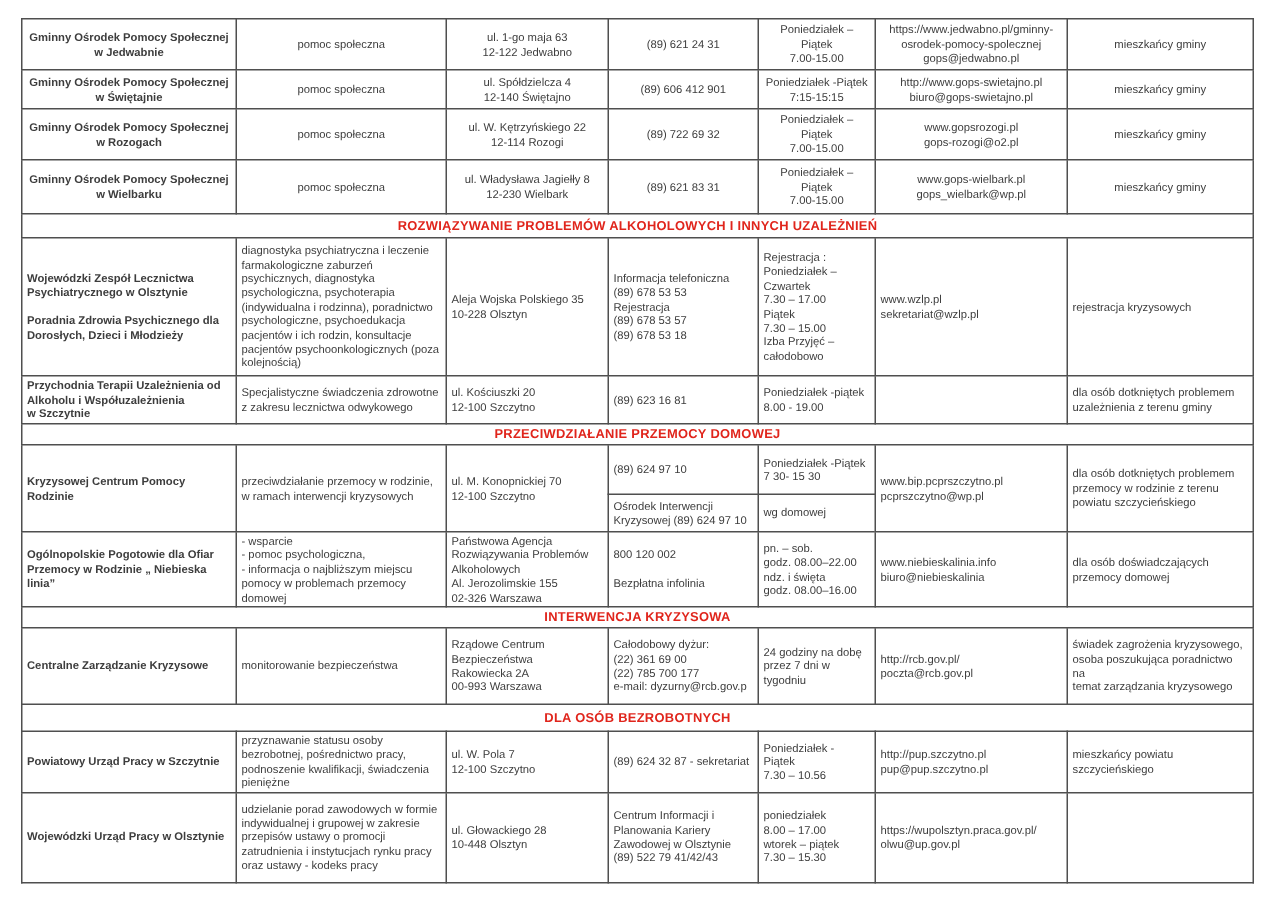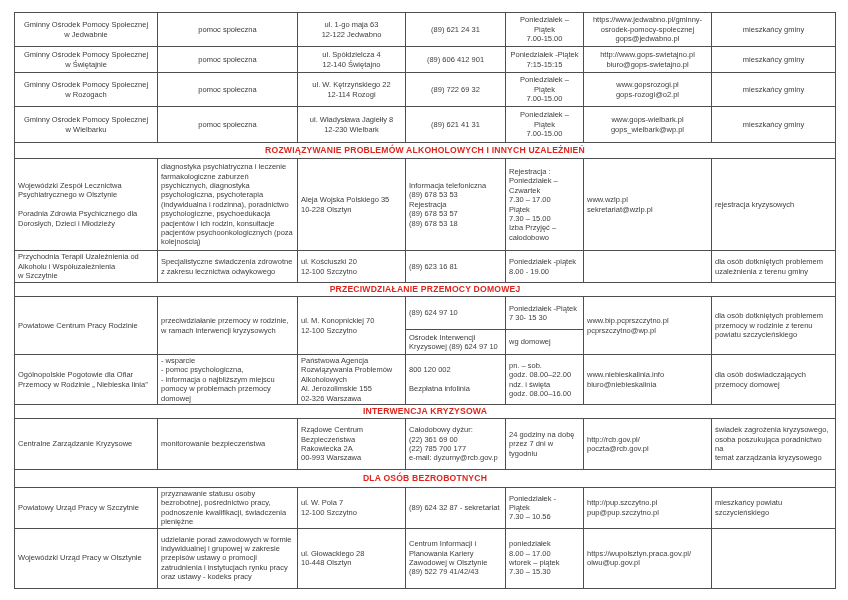--- a/index.html
+++ b/index.html
@@ -26,21 +26,21 @@
   }
   td{
     border:1px solid var(--border);
     padding:1px 3px;
     vertical-align:middle;
     white-space:pre-line;
     overflow:hidden;
     word-wrap:break-word;
   }
   tr.c td{text-align:center;}
-  td.name{font-weight:normal;}
+  td.name{font-weight:bold;}
   td.section{
     color:var(--accent);
     font-weight:bold;
     text-align:center;
     font-size:8.6px;
     letter-spacing:.2px;
     vertical-align:middle;
   }
   .h34{height:34px}.h26{height:26px}.h36{height:36px}.h16{height:16px}
   .h92{height:92px}.h32{height:32px}.h15{height:14px}.h33{height:33px}
@@ -106,21 +106,21 @@
 gops-rozogi@o2.pl</td>
     <td>mieszkańcy gminy</td>
   </tr>
 
   <tr class="h36 c">
     <td class="name">Gminny Ośrodek Pomocy Społecznej
 w Wielbarku</td>
     <td>pomoc społeczna</td>
     <td>ul. Władysława Jagiełły 8
 12-230 Wielbark</td>
-    <td>(89) 621 41 31</td>
+    <td>(89) 621 83 31</td>
     <td>Poniedziałek –
 Piątek
 7.00-15.00</td>
     <td>www.gops-wielbark.pl
 gops_wielbark@wp.pl</td>
     <td>mieszkańcy gminy</td>
   </tr>
 
   <tr class="h16">
     <td colspan="7" class="section">ROZWIĄZYWANIE PROBLEMÓW ALKOHOLOWYCH I INNYCH UZALEŻNIEŃ</td>
@@ -167,21 +167,21 @@
     <td></td>
     <td>dla osób dotkniętych problemem
 uzależnienia z terenu gminy</td>
   </tr>
 
   <tr class="h15">
     <td colspan="7" class="section">PRZECIWDZIAŁANIE PRZEMOCY DOMOWEJ</td>
   </tr>
 
   <tr class="h33">
-    <td class="name" rowspan="2">Powiatowe Centrum Pracy Rodzinie</td>
+    <td class="name" rowspan="2">Kryzysowej Centrum Pomocy Rodzinie</td>
     <td rowspan="2">przeciwdziałanie przemocy w rodzinie,
 w ramach interwencji kryzysowych</td>
     <td rowspan="2">ul. M. Konopnickiej 70
 12-100 Szczytno</td>
     <td>(89) 624 97 10</td>
     <td>Poniedziałek -Piątek
 7 30- 15 30</td>
     <td rowspan="2">www.bip.pcprszczytno.pl
 pcprszczytno@wp.pl</td>
     <td rowspan="2">dla osób dotkniętych problemem

